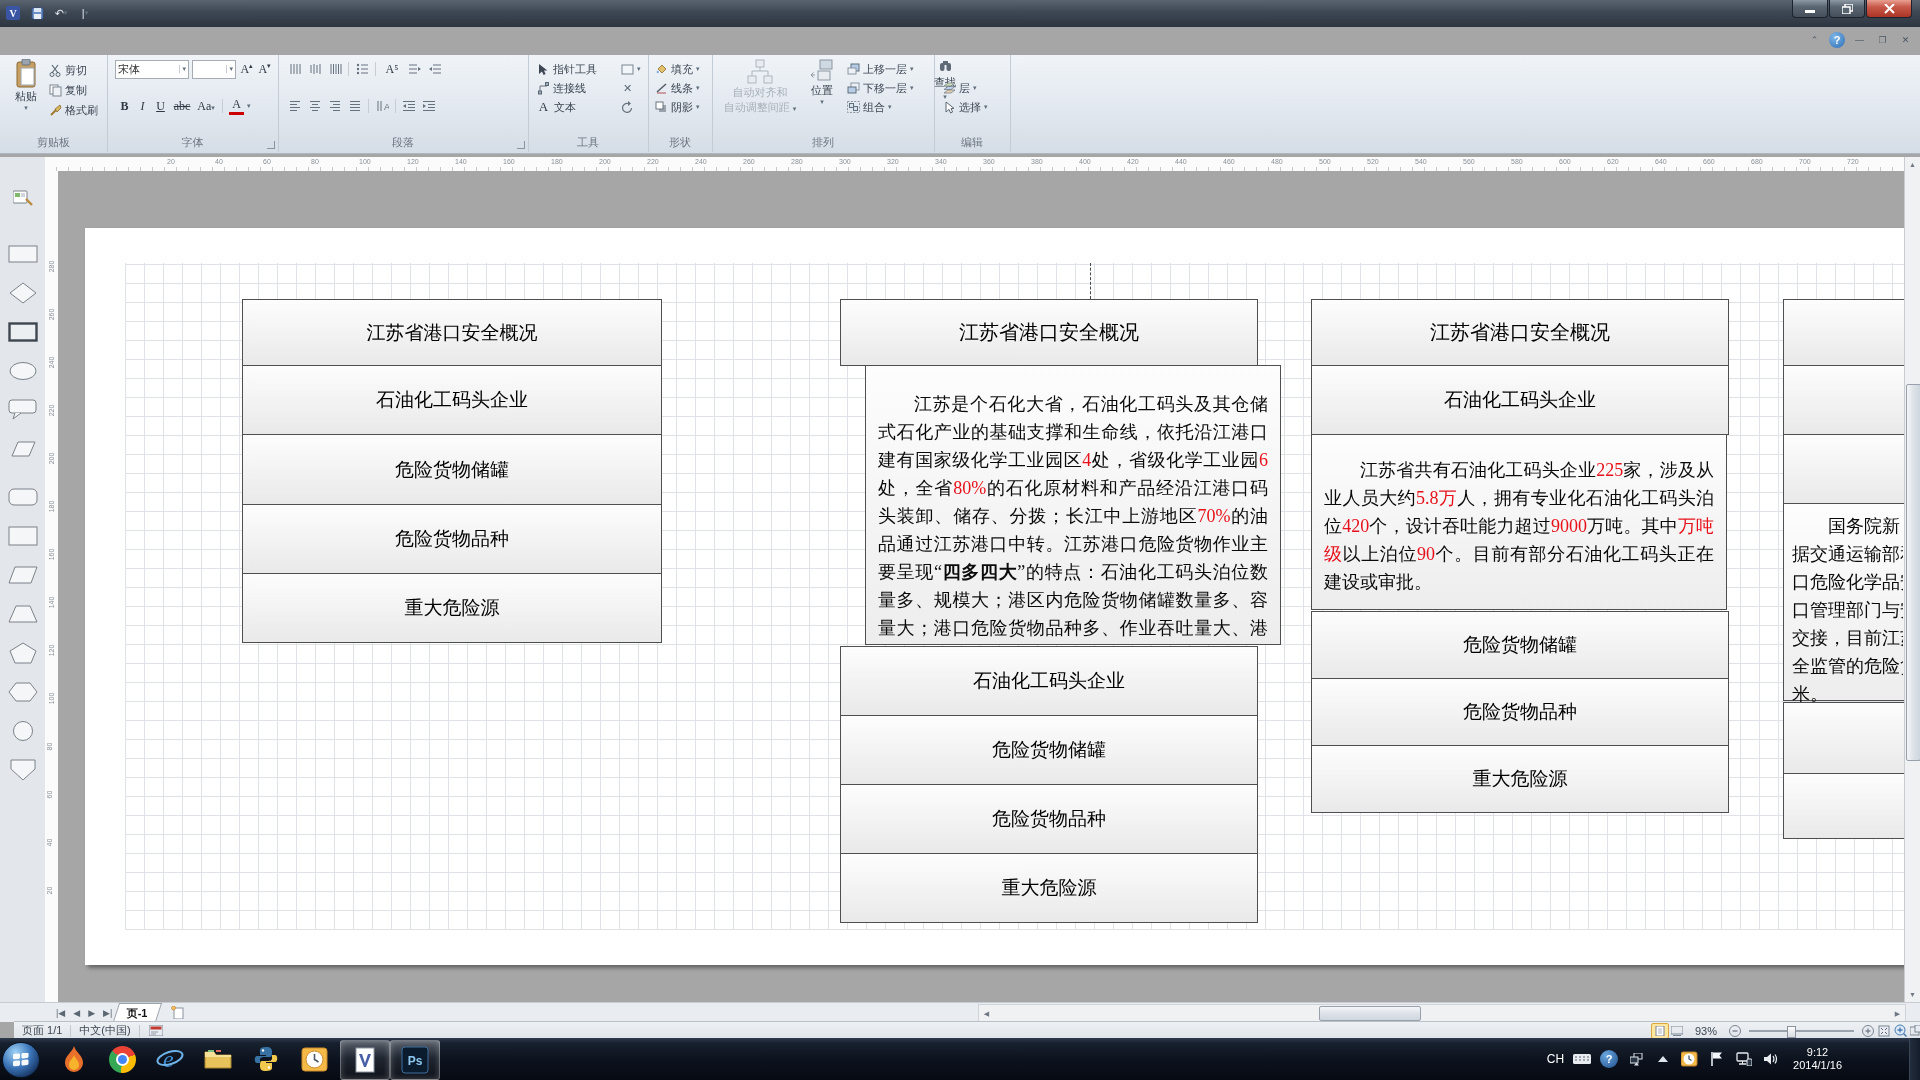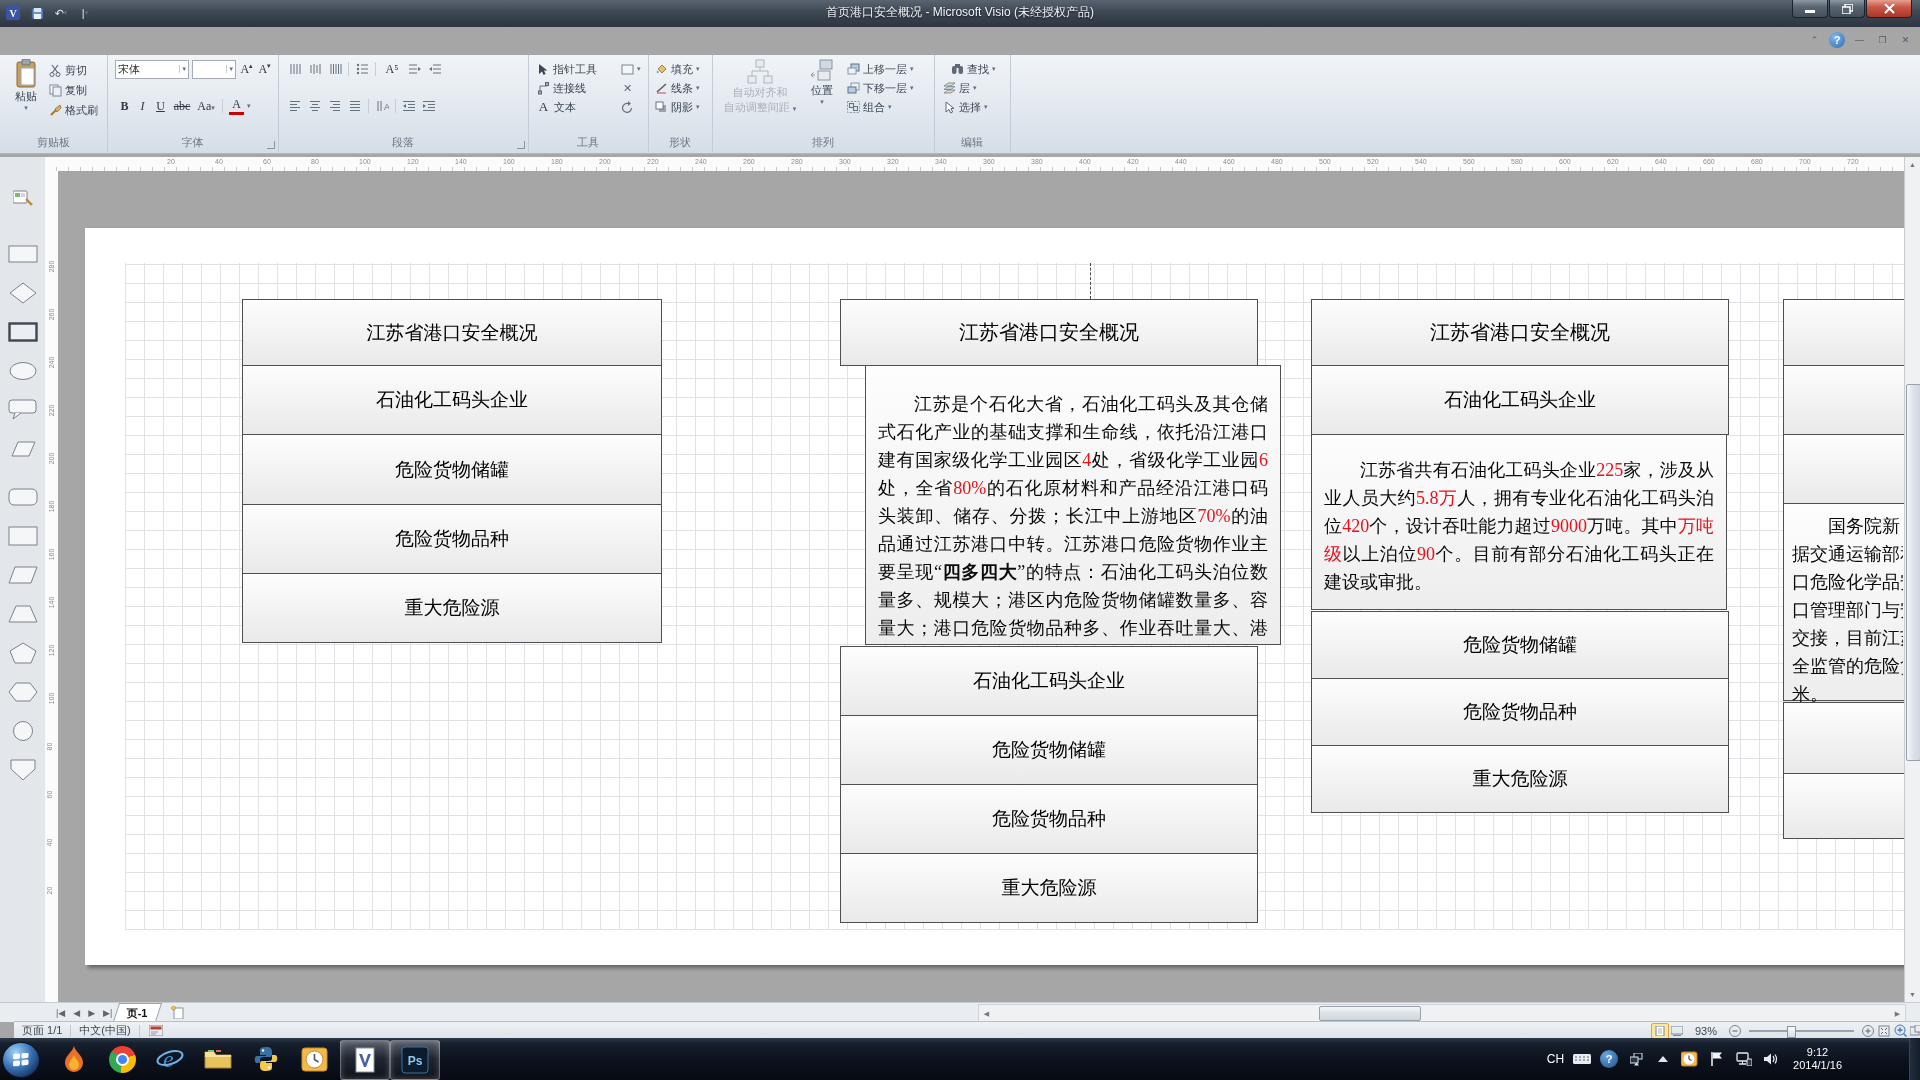--- a/index.html
+++ b/index.html
@@ -138,21 +138,20 @@
       <span class="qbtn">
         <svg width="13" height="13">
             <rect x="1" y="1" width="11" height="11" rx="1" fill="#6f8fc9" stroke="#33507f"></rect>
             <rect x="3" y="1" width="7" height="4" fill="#dce6f4"></rect>
             <rect x="3" y="7" width="7" height="5" fill="#e9eef7"></rect>
           </svg>
       </span>
       <span class="qbtn">↶<span class="dd">▾</span></span>
       <span class="qbtn">|<span class="dd">▾</span></span>
     </div>
-    <div class="abs apptitle">首页港口安全概况 - Microsoft Visio (未经授权产品)</div>
     <div class="abs winbtns">
       <div class="wb">
           <svg width="10" height="8">
             <rect x="0" y="5" width="10" height="3" fill="#fff"></rect>
           </svg>
         </div>
       <div class="wb">
           <svg width="11" height="10">
             <rect x="3" y="0" width="8" height="7" fill="none" stroke="#fff" stroke-width="1.5"></rect>
             <rect x="0" y="3" width="8" height="7" fill="#5a6572" stroke="#fff" stroke-width="1.5"></rect>
@@ -457,21 +456,21 @@
               <rect x="6.5" y="5.5" width="4" height="4" fill="#d8e2ec" stroke="#60707e"></rect>
             </svg>
           </span>
         <span>组合</span>
           <span class="dd">▾</span>
       </div>
       <div class="glabel">排列</div>
     </div>
 
     <div class="rgroup" style="left:934px;width:76px;">
-      <div class="smallrow" style="left:16px;top:5px;">
+      <div class="smallrow" style="left:0;top:5px;flex-direction:column;">
         <span class="mini">
             <svg width="13" height="12">
               <rect x="1" y="3" width="4.5" height="8" rx="2" fill="#5f6a76"></rect>
               <rect x="7.5" y="3" width="4.5" height="8" rx="2" fill="#5f6a76"></rect>
               <rect x="4" y="1" width="5" height="4" fill="#5f6a76"></rect>
             </svg>
           </span>
         <span>查找</span>
           <span class="dd">▾</span>
       </div>

